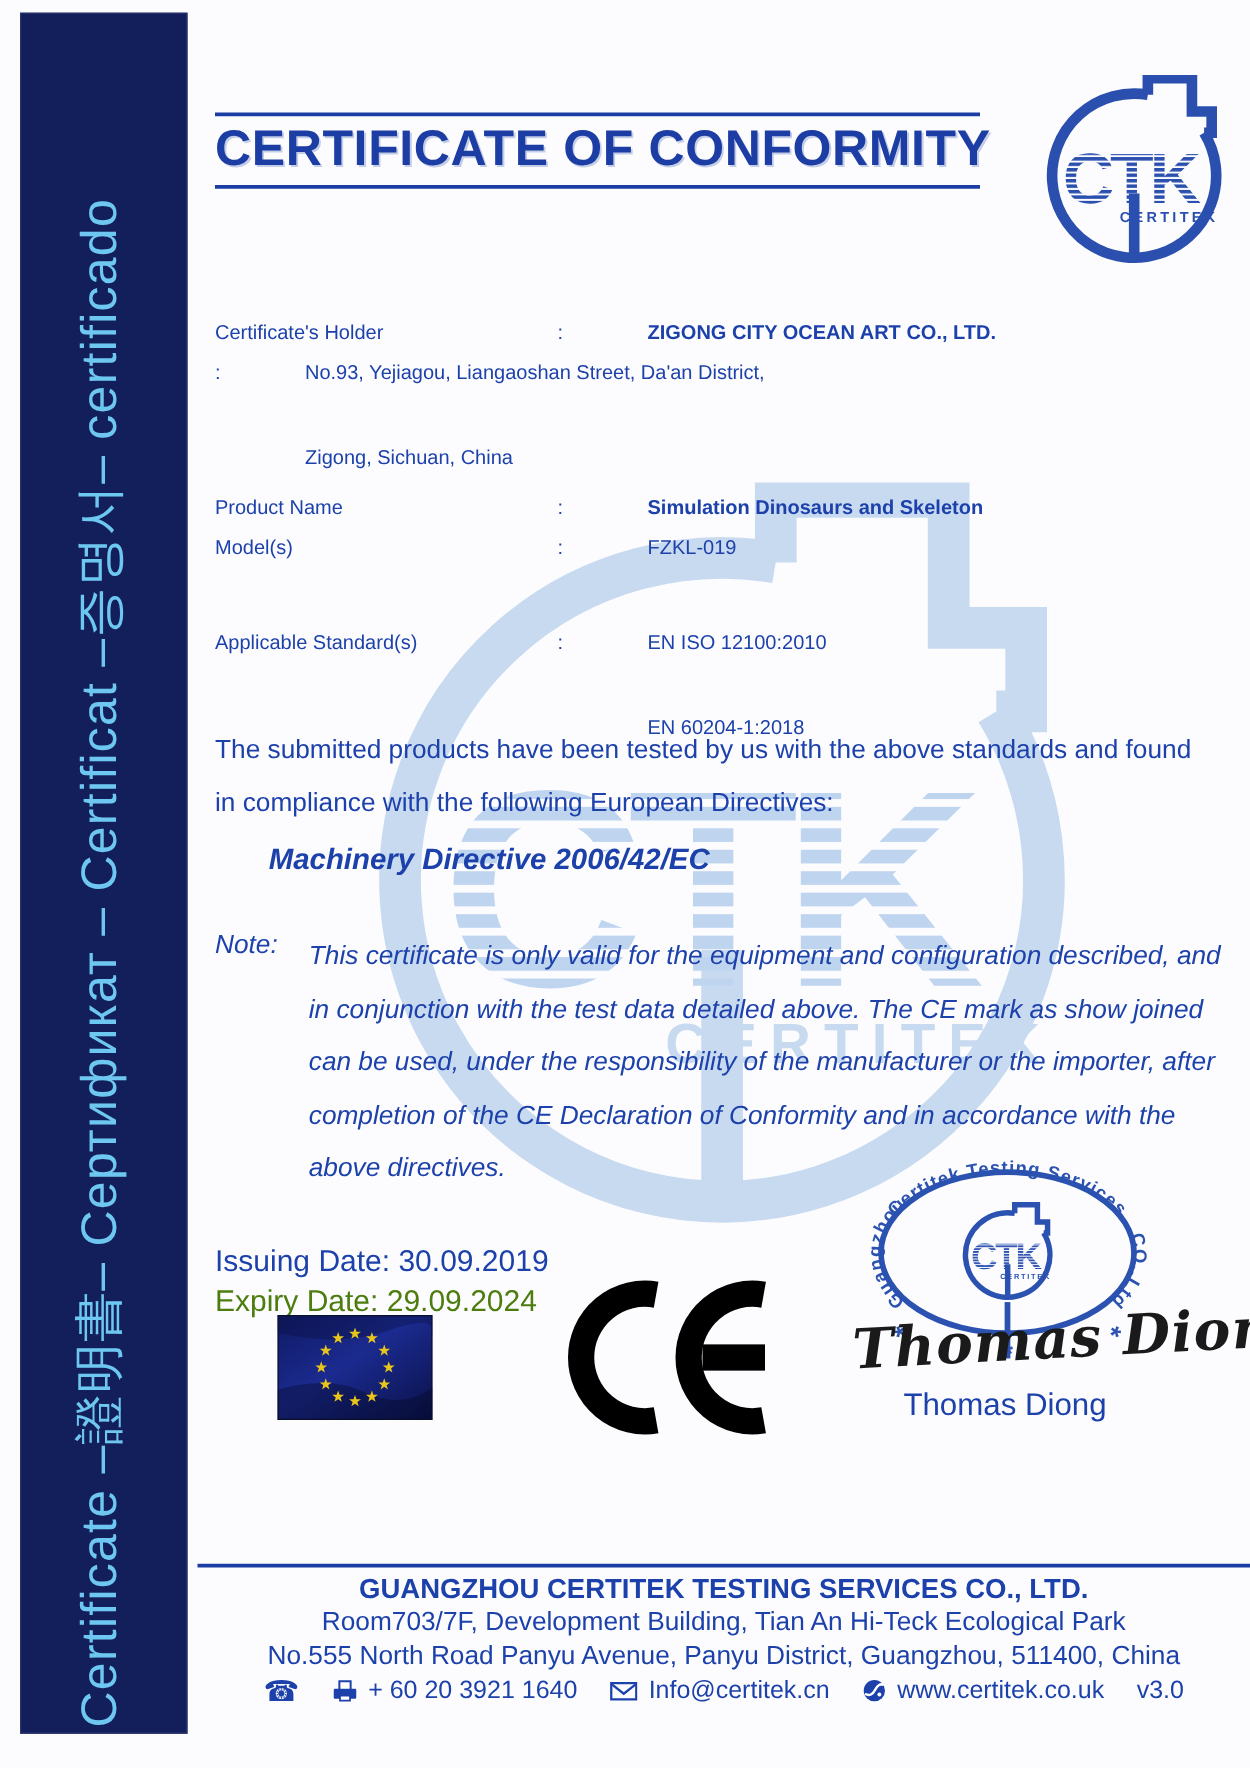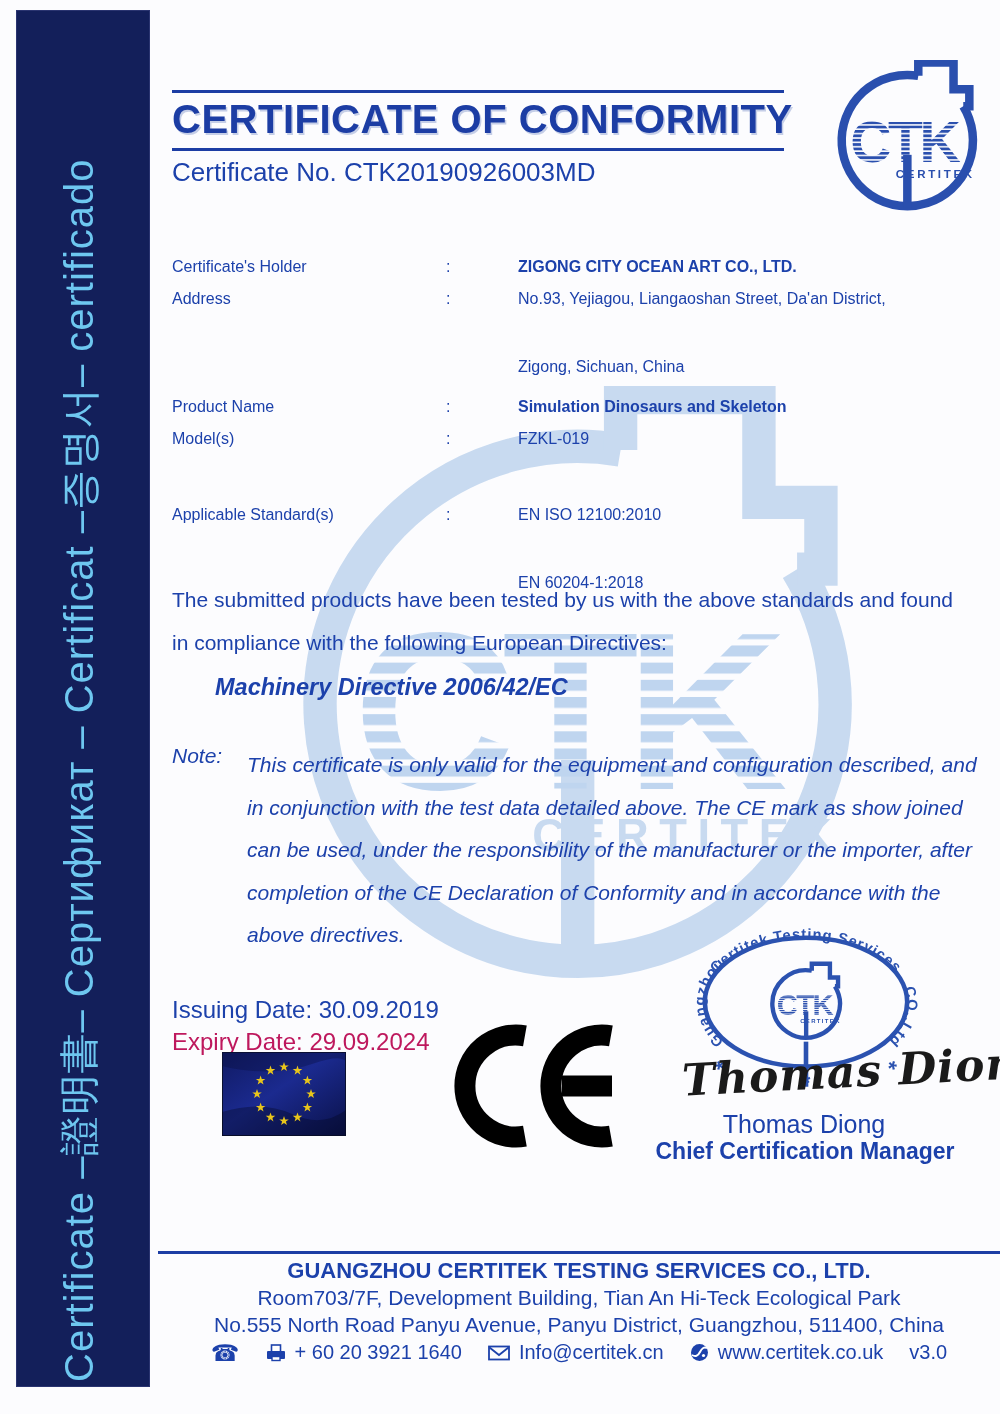--- a/index.html
+++ b/index.html
@@ -38,21 +38,21 @@
   .row .col{width:24px; flex:none;}
   .row .val{white-space:pre-line;}
   .b{font-weight:bold;}
 
   .para{position:absolute; left:172px; top:578px; width:800px; font-size:21px; line-height:43px; color:#1c41ab; z-index:2;}
   .directive{position:absolute; left:172px; top:674px; font-size:23.5px; font-weight:bold; font-style:italic; color:#1c41ab; z-index:2;margin-left:43px;}
   .note-lbl{position:absolute; left:172px; top:744px; font-size:21px; font-style:italic; color:#1c41ab; z-index:2;}
   .note-txt{position:absolute; left:247px; top:744px; width:740px; font-size:21px; font-style:italic; line-height:42.5px; color:#1c41ab; z-index:2;}
 
   .date1{position:absolute; left:172px; top:996px; font-size:24px; color:#1c41ab; z-index:2;}
-  .date2{position:absolute; left:172px; top:1028px; font-size:24px; color:#be185d; z-index:2;}
+  .date2{position:absolute; left:172px; top:1028px; font-size:24px; color:#4d7c0f; z-index:2;}
   .flag{position:absolute; left:222px; top:1052px; width:124px; height:84px; z-index:2;}
   .ce{position:absolute; left:452px; top:1020px; width:200px; height:132px; z-index:2;}
 
   .stamp{position:absolute; left:668px; top:910px; width:276px; height:198px; z-index:2; color:#2b52b0;}
   .stamp-arc-text{font-family:"Liberation Sans",sans-serif; font-weight:bold; font-size:16px; fill:#2b52b0; letter-spacing:1px;}
   .stamp-star{font-family:"Liberation Sans",sans-serif; font-weight:bold; font-size:24px; fill:#2b52b0;}
   .ctk-word-sm{font-family:"Liberation Sans",sans-serif; font-weight:bold; font-size:47px; letter-spacing:1px;}
 
   .signature{
     position:absolute; left:682px; top:1048px; width:260px; z-index:4;
@@ -102,35 +102,33 @@
     <text class="ctk-sub" x="85" y="97" text-anchor="middle" fill="#c3d7ef">CERTITEK</text>
   </svg>
 
   <div class="sidebar">
     <div class="sidebar-text">Certificate –證明書– Сертификат – Certificat –증명서– certificado</div>
   </div>
 
   <div class="rule" style="top:90px"></div>
   <div class="title">CERTIFICATE OF CONFORMITY</div>
   <div class="rule" style="top:148px"></div>
-  <div class="certno">Certificate No. CTK20190926003MD</div>
 
   <svg class="logo-hdr" viewBox="0 0 130 125">
     <use href="#ctk-shape"></use>
     <text class="ctk-word" x="61" y="84" text-anchor="middle" textLength="92" fill="url(#stripes-dark)">CTK</text>
     <text class="ctk-sub" x="85" y="97" text-anchor="middle" fill="#2a4fae">CERTITEK</text>
   </svg>
 
   <div class="row" style="top:250px">
     <span class="lbl">Certificate's Holder</span>
     <span class="col">:</span>
     <span class="val b">ZIGONG CITY OCEAN ART CO., LTD.</span>
   </div>
   <div class="row" style="top:282px">
-    <span class="lbl">Address</span>
     <span class="col">:</span>
     <span class="val"><span>No.93, Yejiagou, Liangaoshan Street, Da'an District,</span><br>
       <span>Zigong, Sichuan, China</span></span>
   </div>
   <div class="row" style="top:390px">
     <span class="lbl">Product Name</span>
     <span class="col">:</span>
     <span class="val b">Simulation Dinosaurs and Skeleton</span>
   </div>
   <div class="row" style="top:422px">
@@ -208,21 +206,20 @@
       <text class="ctk-sub" x="85" y="97" text-anchor="middle" fill="#2b52b0">CERTITEK</text>
     </g>
     <path d="M 150,143 L 150,192" stroke="#2b52b0" stroke-width="5"></path>
     <text class="stamp-star" x="60" y="180" text-anchor="middle" transform="rotate(-20 60 180)">*</text>
     <text class="stamp-star" x="150" y="196" text-anchor="middle">*</text>
     <text class="stamp-star" x="240" y="180" text-anchor="middle" transform="rotate(20 240 180)">*</text>
   </svg>
 
   <div class="signature">Thomas Diong</div>
   <div class="sig-name">Thomas Diong</div>
-  <div class="sig-title">Chief Certification Manager</div>
 
   <div class="footer-rule"></div>
   <div class="footer">
     <div class="f1">GUANGZHOU CERTITEK TESTING SERVICES CO., LTD.</div>
     <div class="f2">Room703/7F, Development Building, Tian An Hi-Teck Ecological Park</div>
     <div class="f3">No.555 North Road Panyu Avenue, Panyu District, Guangzhou, 511400, China</div>
     <div class="f4">
       <span class="icon phone-glyph" style="color:#1c41ab">☎</span>
       <span class="gap"></span>
       <span class="icon">

